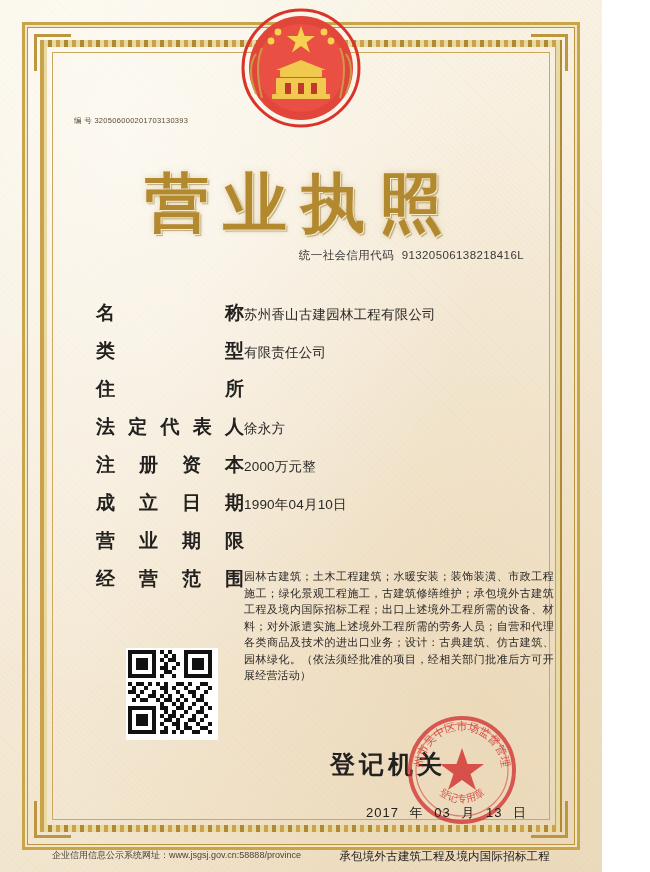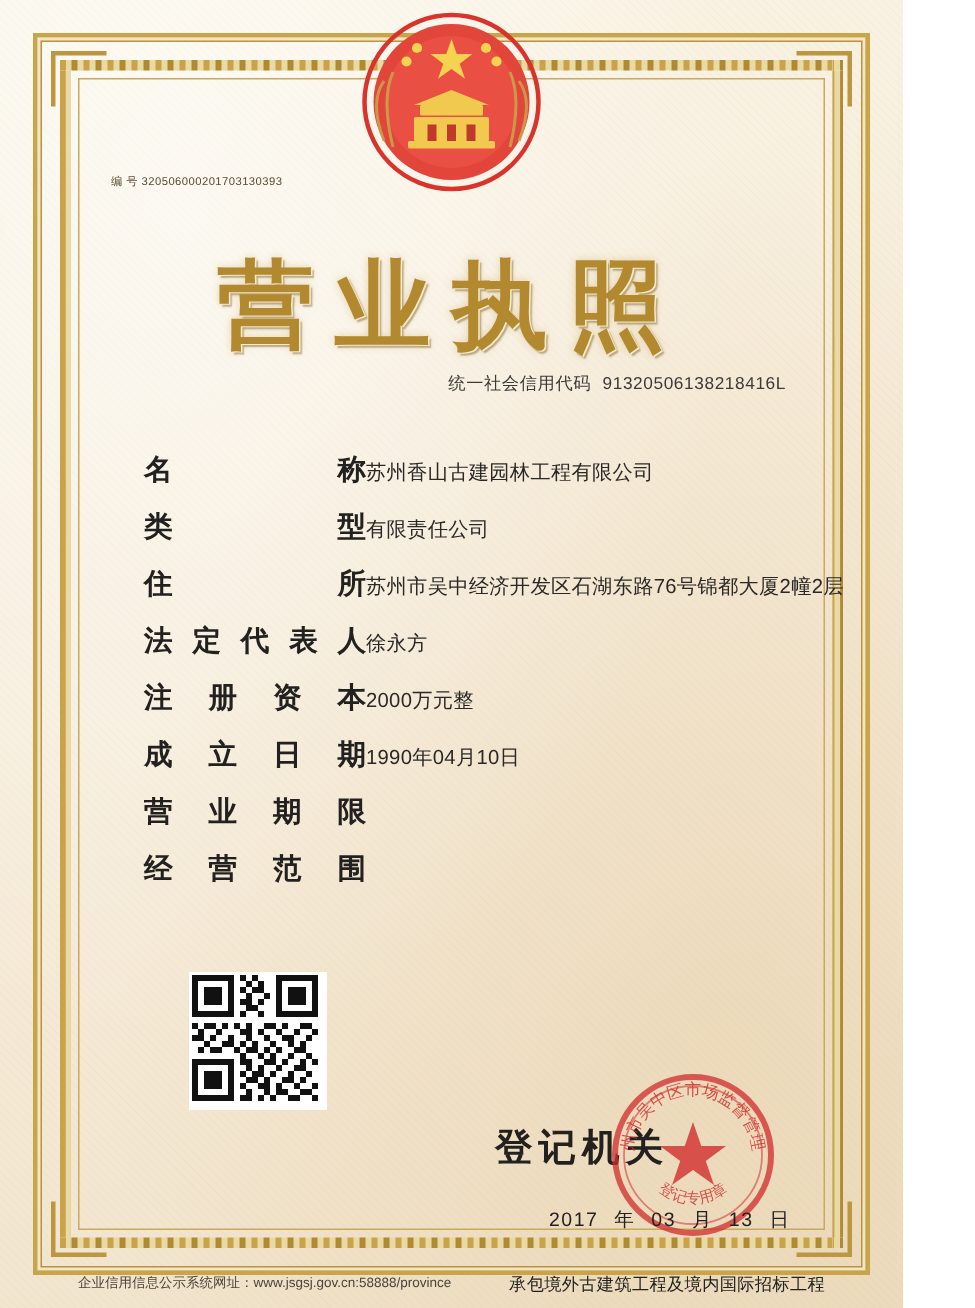--- a/index.html
+++ b/index.html
@@ -291,21 +291,20 @@
         <span>型</span>
       </div>
       <div class="value">有限责任公司</div>
     </div>
 
     <div class="row">
       <div class="label">
         <span>住</span>
         <span>所</span>
       </div>
-      <div class="value">苏州市吴中经济开发区石湖东路76号锦都大厦2幢2层</div>
     </div>
 
     <div class="row">
       <div class="label l4">
         <span>法</span>
         <span>定</span>
         <span>代</span>
         <span>表</span>
         <span>人</span>
       </div>
@@ -341,20 +340,21 @@
       </div>
     </div>
 
     <div class="row scope">
       <div class="label">
         <span>经</span>
         <span>营</span>
         <span>范</span>
         <span>围</span>
       </div>
+      <div class="value">园林古建筑；土木工程建筑；水暖安装；装饰装潢、市政工程施工；绿化景观工程施工，古建筑修缮维护；承包境外古建筑工程及境内国际招标工程；出口上述境外工程所需的设备、材料；对外派遣实施上述境外工程所需的劳务人员；自营和代理各类商品及技术的进出口业务；设计：古典建筑、仿古建筑、园林绿化。（依法须经批准的项目，经相关部门批准后方可开展经营活动）</div>
     </div>
 
   </div>
 
   <div class="qr">
     <svg width="84" height="84" viewBox="0 0 21 21" shape-rendering="crispEdges">
       <rect width="21" height="21" fill="#ffffff"></rect>
       <g fill="#111111">
         <rect x="0" y="0" width="7" height="1"></rect>
           <rect x="0" y="6" width="7" height="1"></rect>

